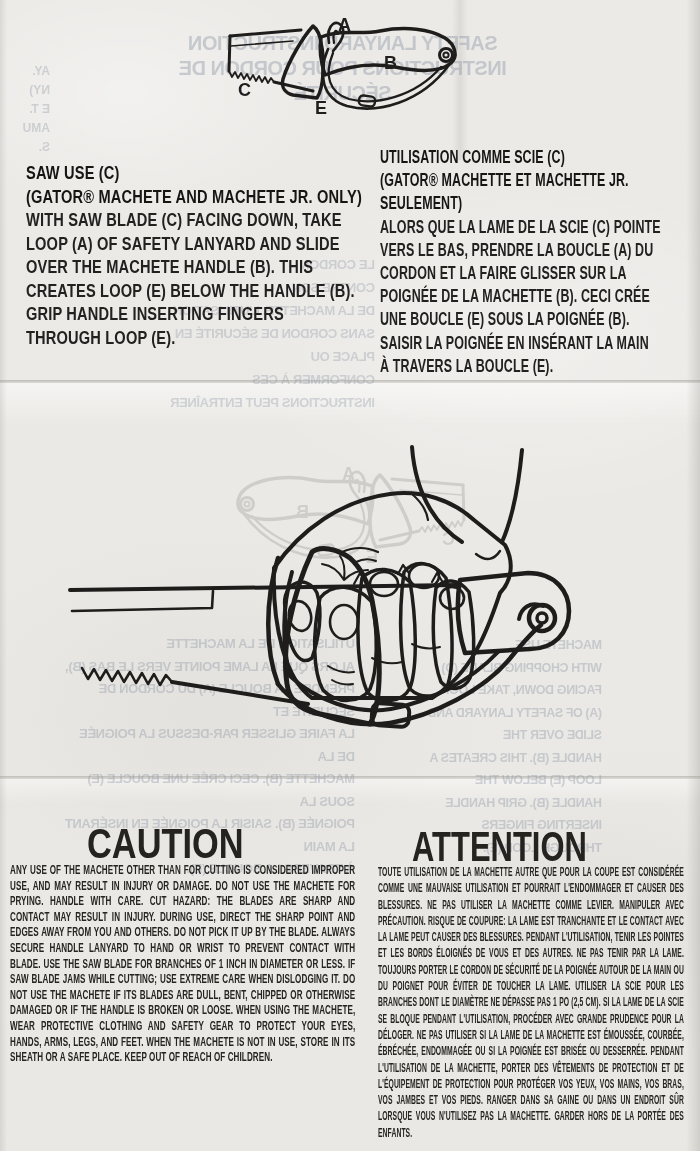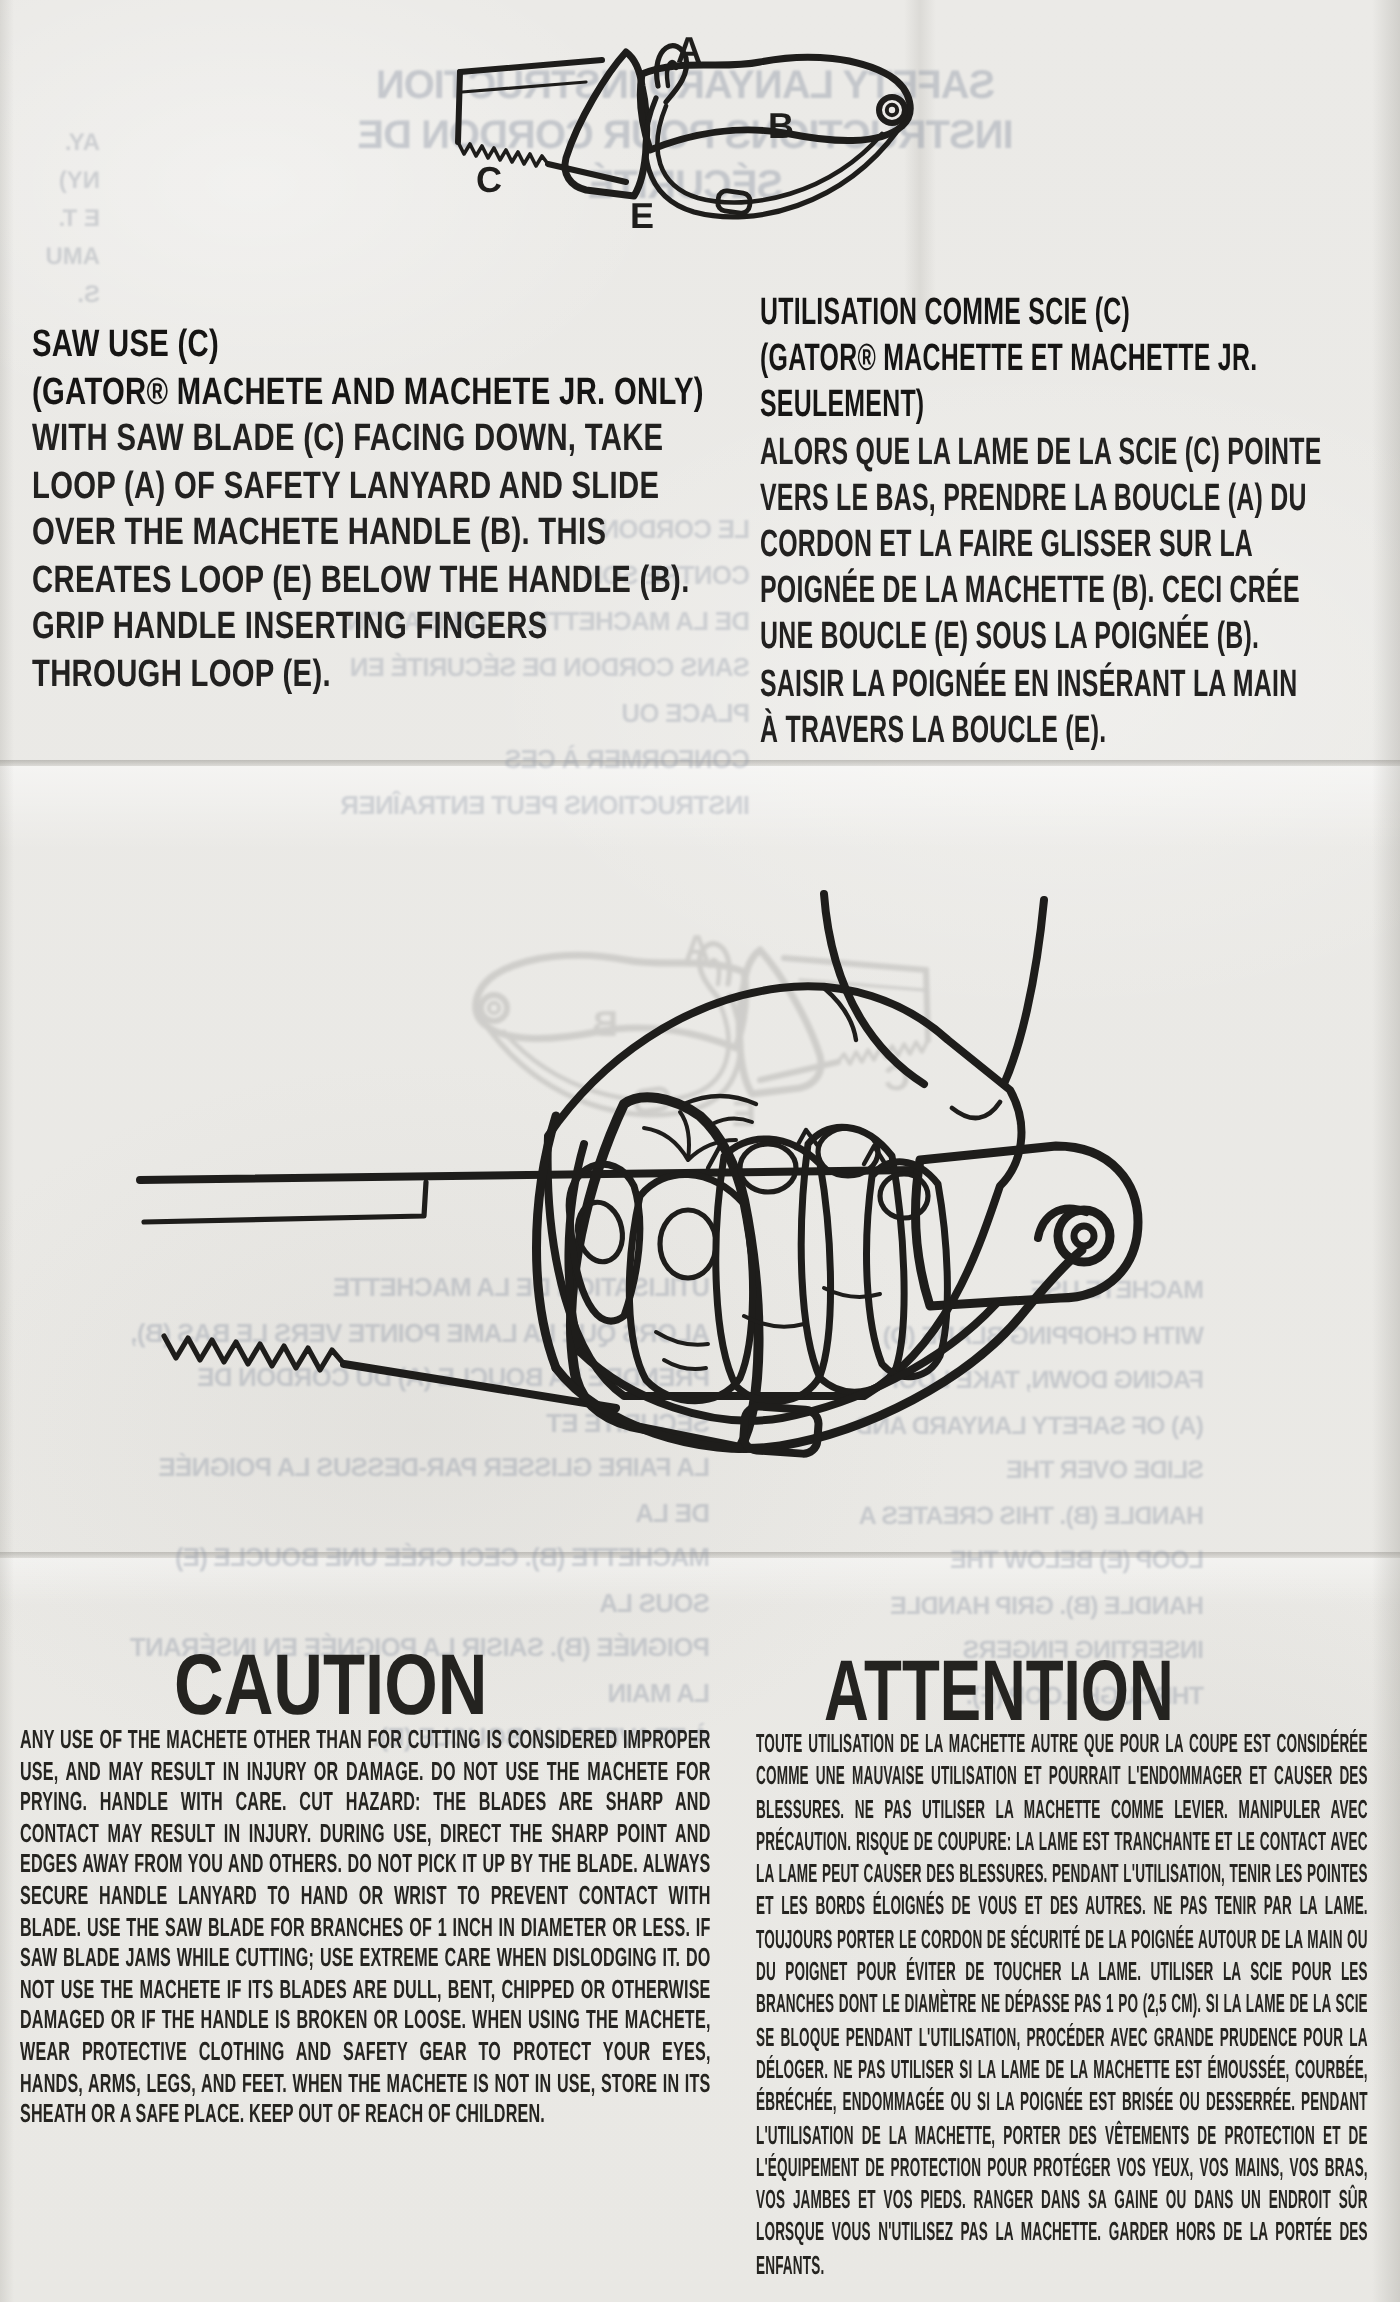--- a/index.html
+++ b/index.html
@@ -96,21 +96,21 @@
       <path class="lineart" stroke-width="2.3" d="M108,48 C99,70 104,88 124,94 C150,101 190,92 216,62"></path>
       <rect class="lineart" stroke-width="2.4" fill="#edece9" x="134" y="91" width="16" height="10" rx="4" transform="rotate(8 142 96)"></rect>
 
       <text x="113" y="26" font-size="18" font-weight="bold" fill="#1f1e1c">A</text>
       <text x="159" y="64" font-size="18" font-weight="bold" fill="#1f1e1c">B</text>
       <text x="13" y="91" font-size="18" font-weight="bold" fill="#1f1e1c">C</text>
       <text x="90" y="109" font-size="18" font-weight="bold" fill="#1f1e1c">E</text>
     </g>
   </svg>
 
-  <div class="abs" style="left:16px;top:161px;width:355px;z-index:3;">
+  <div class="abs" style="left:26px;top:161px;width:355px;z-index:3;">
     <div class="squeeze" style="width:460px;transform:scaleX(0.77);">
       <div class="instr instr-head pre">SAW USE (C)
 (GATOR® MACHETE AND MACHETE JR. ONLY)</div>
       <div class="instr instr-body pre">WITH SAW BLADE (C) FACING DOWN, TAKE
 LOOP (A) OF SAFETY LANYARD AND SLIDE
 OVER THE MACHETE HANDLE (B). THIS
 CREATES LOOP (E) BELOW THE HANDLE (B).
 GRIP HANDLE INSERTING FINGERS
 THROUGH LOOP (E).</div>
     </div>

